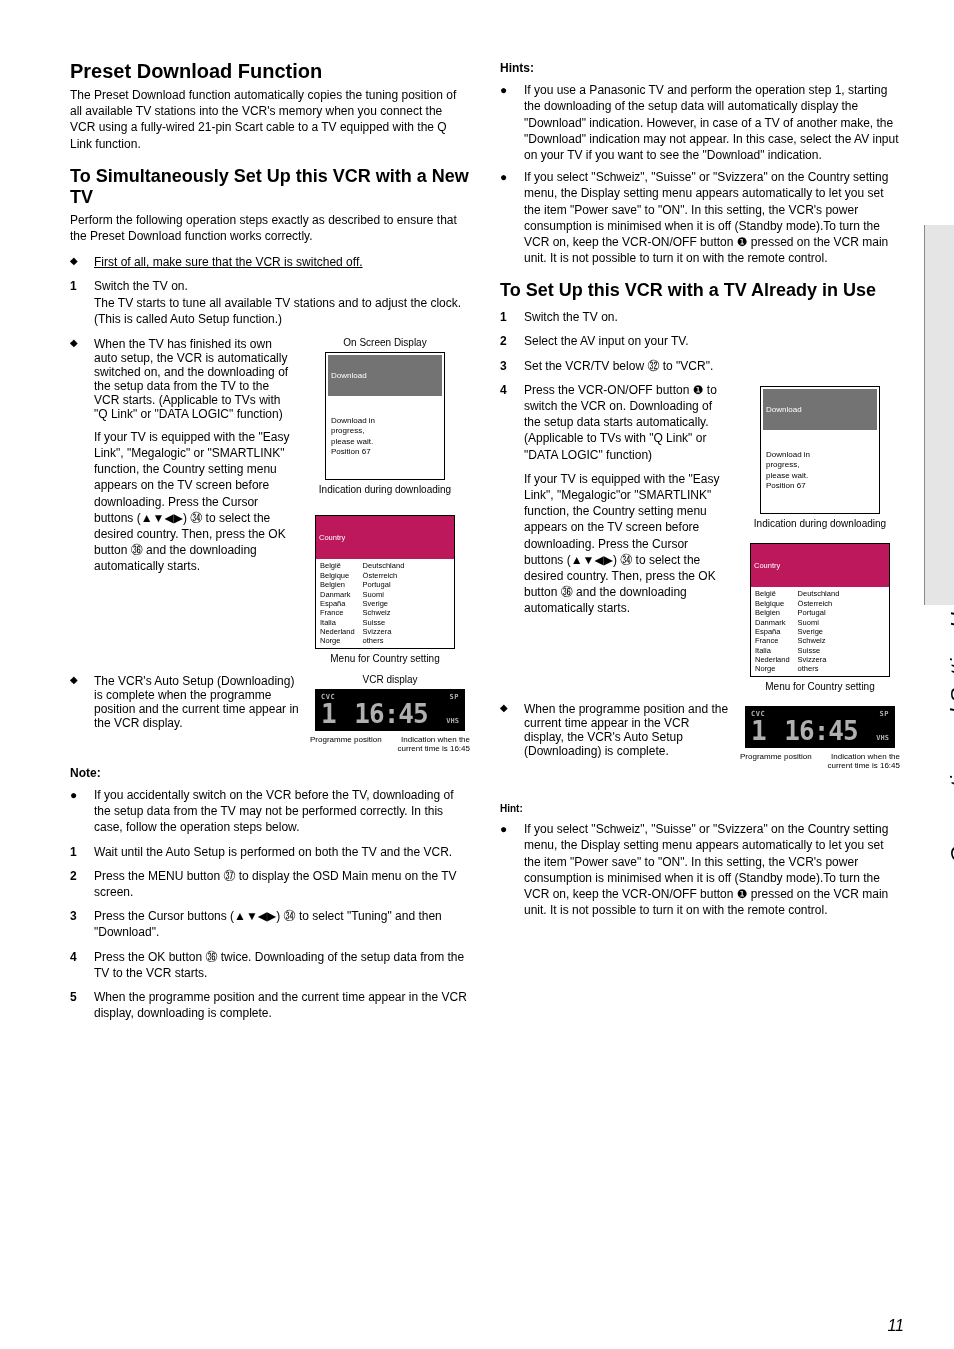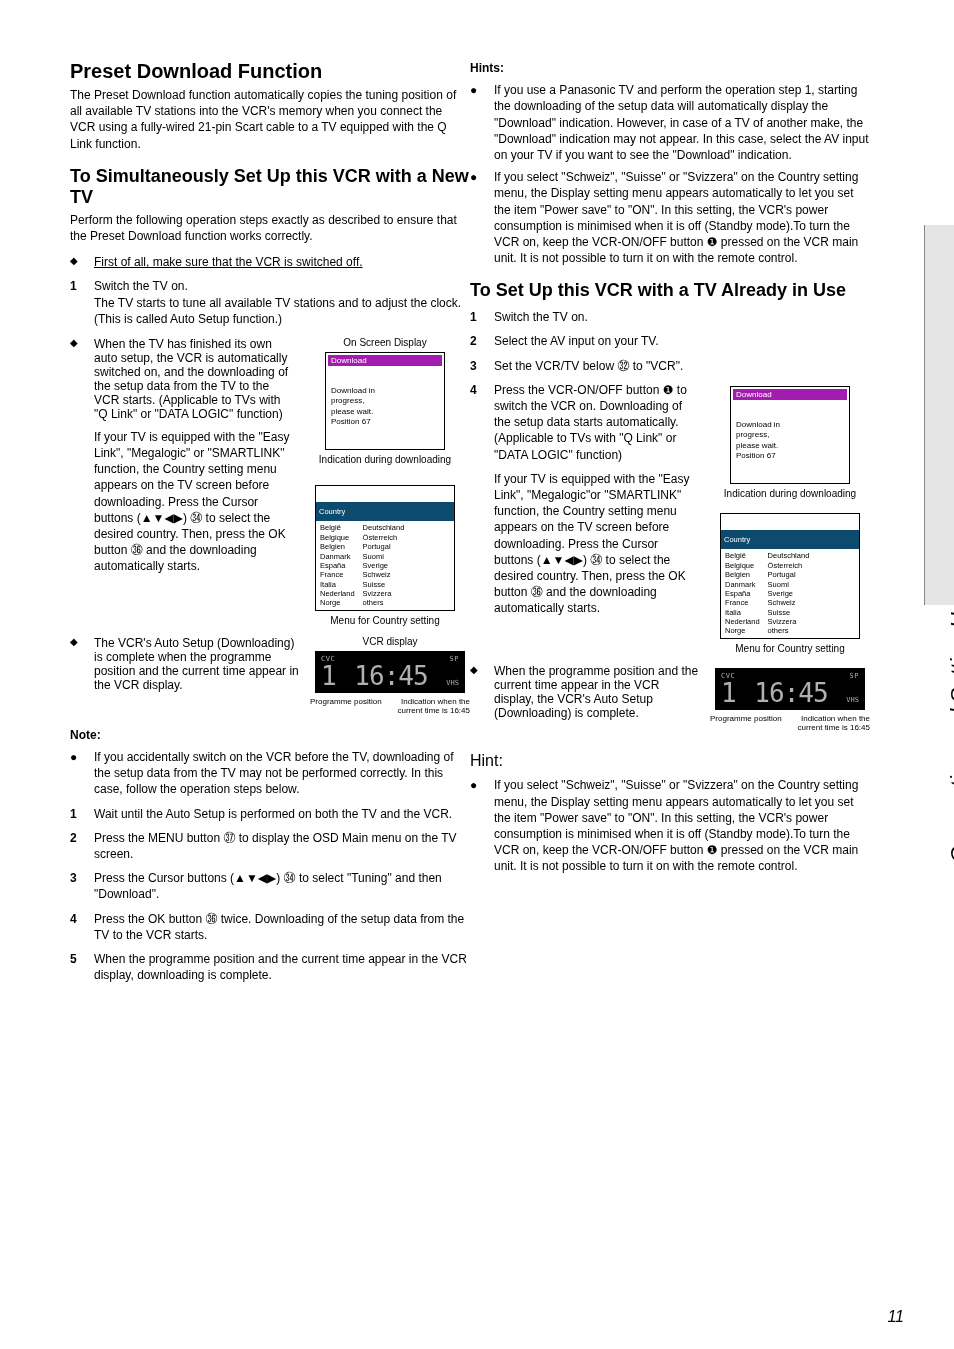--- a/index.html
+++ b/index.html
@@ -2,49 +2,49 @@
 <html><head>
 <meta charset="utf-8">
 <style>
   * { box-sizing: border-box; margin: 0; padding: 0; }
   html, body { width: 954px; height: 1349px; background: #fff; font-family: Arial, Helvetica, sans-serif; color: #000; }
   .page { position: relative; width: 954px; height: 1349px; padding: 60px 50px 30px 70px; }
   .side-tab { position: absolute; right: 0; top: 225px; width: 30px; height: 380px; background: #e5e5e5; border-left: 1px solid #888; }
   .side-tab-text { position: absolute; right: 8px; top: 600px; font-style: italic; font-size: 22px; white-space: nowrap; transform: rotate(-90deg); transform-origin: right top; }
   h1 { font-size: 20px; font-weight: bold; margin-bottom: 4px; }
   h2 { font-size: 18px; font-weight: bold; margin-top: 14px; margin-bottom: 4px; }
-  .columns { display: flex; }
+  .columns { display: flex; gap: 30px; }
   .col { width: 400px; }
   p, .para { font-size: 12px; line-height: 1.35; }
   .step { display: flex; font-size: 12px; line-height: 1.35; margin-top: 8px; }
   .step .num { width: 24px; font-weight: bold; flex-shrink: 0; }
   .step .body { flex: 1; }
   .bullet { display: flex; font-size: 12px; line-height: 1.35; margin-top: 6px; }
   .bullet .mk { width: 24px; flex-shrink: 0; }
   .diamond { display: flex; font-size: 12px; line-height: 1.35; margin-top: 10px; }
   .diamond .mk { width: 24px; flex-shrink: 0; font-size: 10px; }
   .sub { font-size: 12px; }
   .indent { margin-left: 24px; }
   .u { text-decoration: underline; }
   .caption { font-size: 10px; text-align:center; }
   .inline-right { float: right; width: 170px; margin-left: 10px; }
   .osd-box { border: 1px solid #000; padding: 2px; font-size: 8px; width: 120px; margin: 4px auto; }
-  .osd-title { background: #a21caf; color: #fff; padding: 1px 3px; font-size: 8px; }
+  .osd-title { background: #737373; color: #fff; padding: 16px 3px; font-size: 8px; }
   .osd-body { padding: 20px 3px; font-size: 8px; line-height: 1.3; }
   .country-box { border: 1px solid #000; width: 140px; margin: 4px auto; font-size: 7.5px; }
-  .country-title { background:#0c4a6e; color:#fff; padding:5px 3px;margin-top:16px; }
+  .country-title { background:#be185d; color:#fff; padding:17px 3px; }
   .country-cols { display:flex; }
   .country-cols div { padding: 2px 4px; line-height:1.25; }
-  .lcd { background:#000; color:#b0b0b0; width:150px; padding:4px 6px; font-family: monospace; margin: 4px auto; }
+  .lcd { background:#000; color:#b0b0b0; width:150px; padding:4px 6px; font-family: monospace; margin: 4px auto; font-weight: bold; }
   .lcd-top { display:flex; justify-content:space-between; font-size:7px; letter-spacing:0.5px; }
   .lcd-time { display:flex; align-items:flex-end; justify-content:space-between; }
   .seg { font-size:26px; letter-spacing:-1px; line-height:1; }
   .lcd-vhs { font-size:7px; align-self:flex-end; margin-bottom:2px; }
   .lcd-labels { display:flex; justify-content:space-between; font-size:8px; margin-top:2px; }
-  .page-num { position:absolute; bottom:23px; right:50px; font-style:italic; font-size:16px; }
+  .page-num { position:absolute; bottom:14px; right:50px; font-style:italic; font-size:16px; }
   .small-right-block { width:160px; }
   .clearfix::after { content:""; display:block; clear:both; }
 </style>
 </head>
 <body>
 
 <div class="page">
   <div class="side-tab"></div>
   <div class="side-tab-text">Connecting and Setting Up</div>
 
@@ -262,21 +262,21 @@
             <span style="width:45%;">Programme position</span>
             <span style="width:50%; text-align:right;">Indication when the current time is 16:45</span>
           </div>
         </div>
         <div style="display:flex;">
           <span class="mk" style="width:24px; font-size:10px;">◆</span>
           <span class="sub" style="flex:1;">When the programme position and the current time appear in the VCR display, the VCR's Auto Setup (Downloading) is complete.</span>
         </div>
       </div>
 
-      <p style="margin-top:18px; font-weight:normal; font-size:16px;">Hint:</p>
+      <p style="margin-top:32px; font-weight:bold; font-size:10px;">Hint:</p>
       <div class="bullet">
           <span class="mk">●</span>
           <span class="body">If you select "Schweiz", "Suisse" or "Svizzera" on the Country setting menu, the Display setting menu appears automatically to let you set the item "Power save" to "ON". In this setting, the VCR's power consumption is minimised when it is off (Standby mode).To turn the VCR on, keep the VCR-ON/OFF button ❶ pressed on the VCR main unit. It is not possible to turn it on with the remote control.</span>
         </div>
     </div>
   </div>
 
   <div class="page-num">11</div>
 </div>
 

